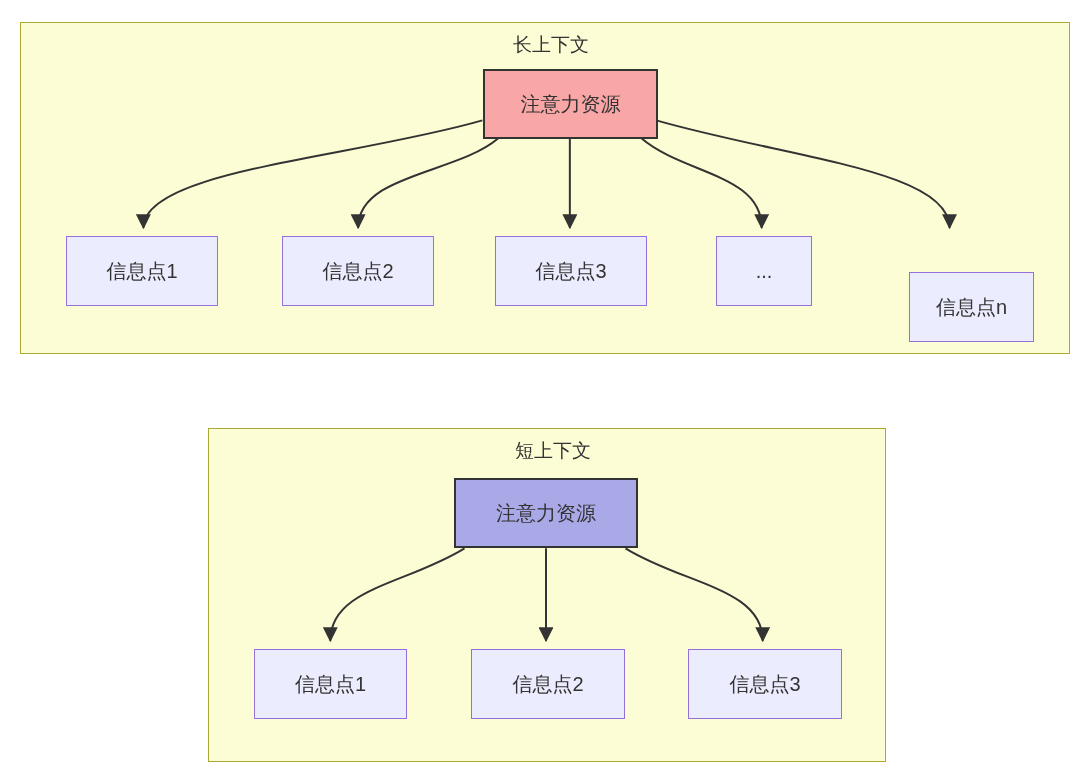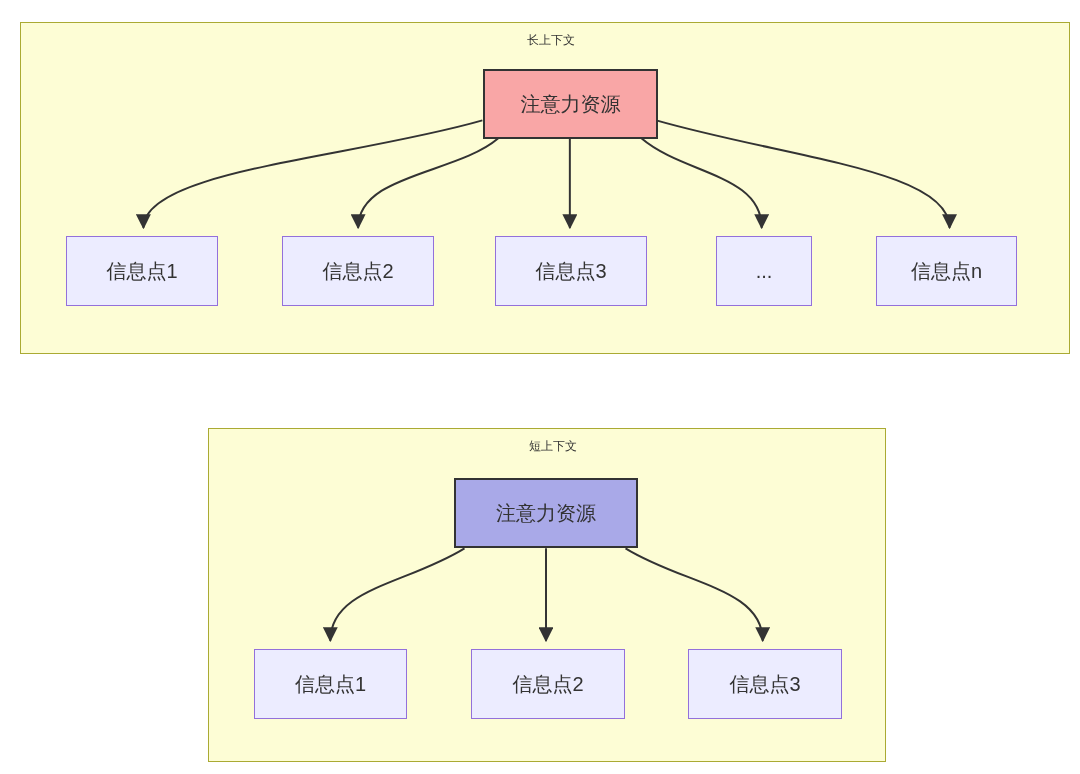--- a/index.html
+++ b/index.html
@@ -18,21 +18,21 @@
     border: 1px solid var(--container-border);
     box-sizing: border-box;
   }
   #cluster-long  { left: 20px;  top: 22px;  width: 1050px; height: 332px; }
   #cluster-short { left: 208px; top: 428px; width: 678px;  height: 334px; padding-left: 39px; }
 
   .cluster-title {
     position: absolute;
     top: 9px; left: 12px; right: 0;
     text-align: center;
-    font-size: 12px;
+    font-size: 19px;
     color: var(--text);
   }
   .node {
     position: absolute;
     display: flex;
     align-items: center;
     justify-content: center;
     font-size: 20px;
     color: var(--text);
     box-sizing: border-box;
@@ -49,21 +49,21 @@
     background: var(--node-fill);
     border: 1px solid var(--node-border);
     z-index: 2;
   }
   
   #cluster-long .info-node { top: 213px; }
   #long-info-0 { left: 45px;  width: 152px; }
   #long-info-1 { left: 261px; width: 152px; }
   #long-info-2 { left: 474px; width: 152px; }
   #long-info-3 { left: 695px; width: 96px;  }
-  #long-info-4 { left: 855px; width: 141px; }
+  #long-info-4 { left: 888px; width: 125px; margin-top: 36px; }
   
   #cluster-short .info-node { top: 220px; }
   #short-info-0 { left: 45px;  width: 153px; }
   #short-info-1 { left: 262px; width: 154px; }
   #short-info-2 { left: 479px; width: 154px; }
 
   svg.arrow-layer {
     position: absolute;
     left: 0; top: 0;
     width: 100%; height: 100%;

